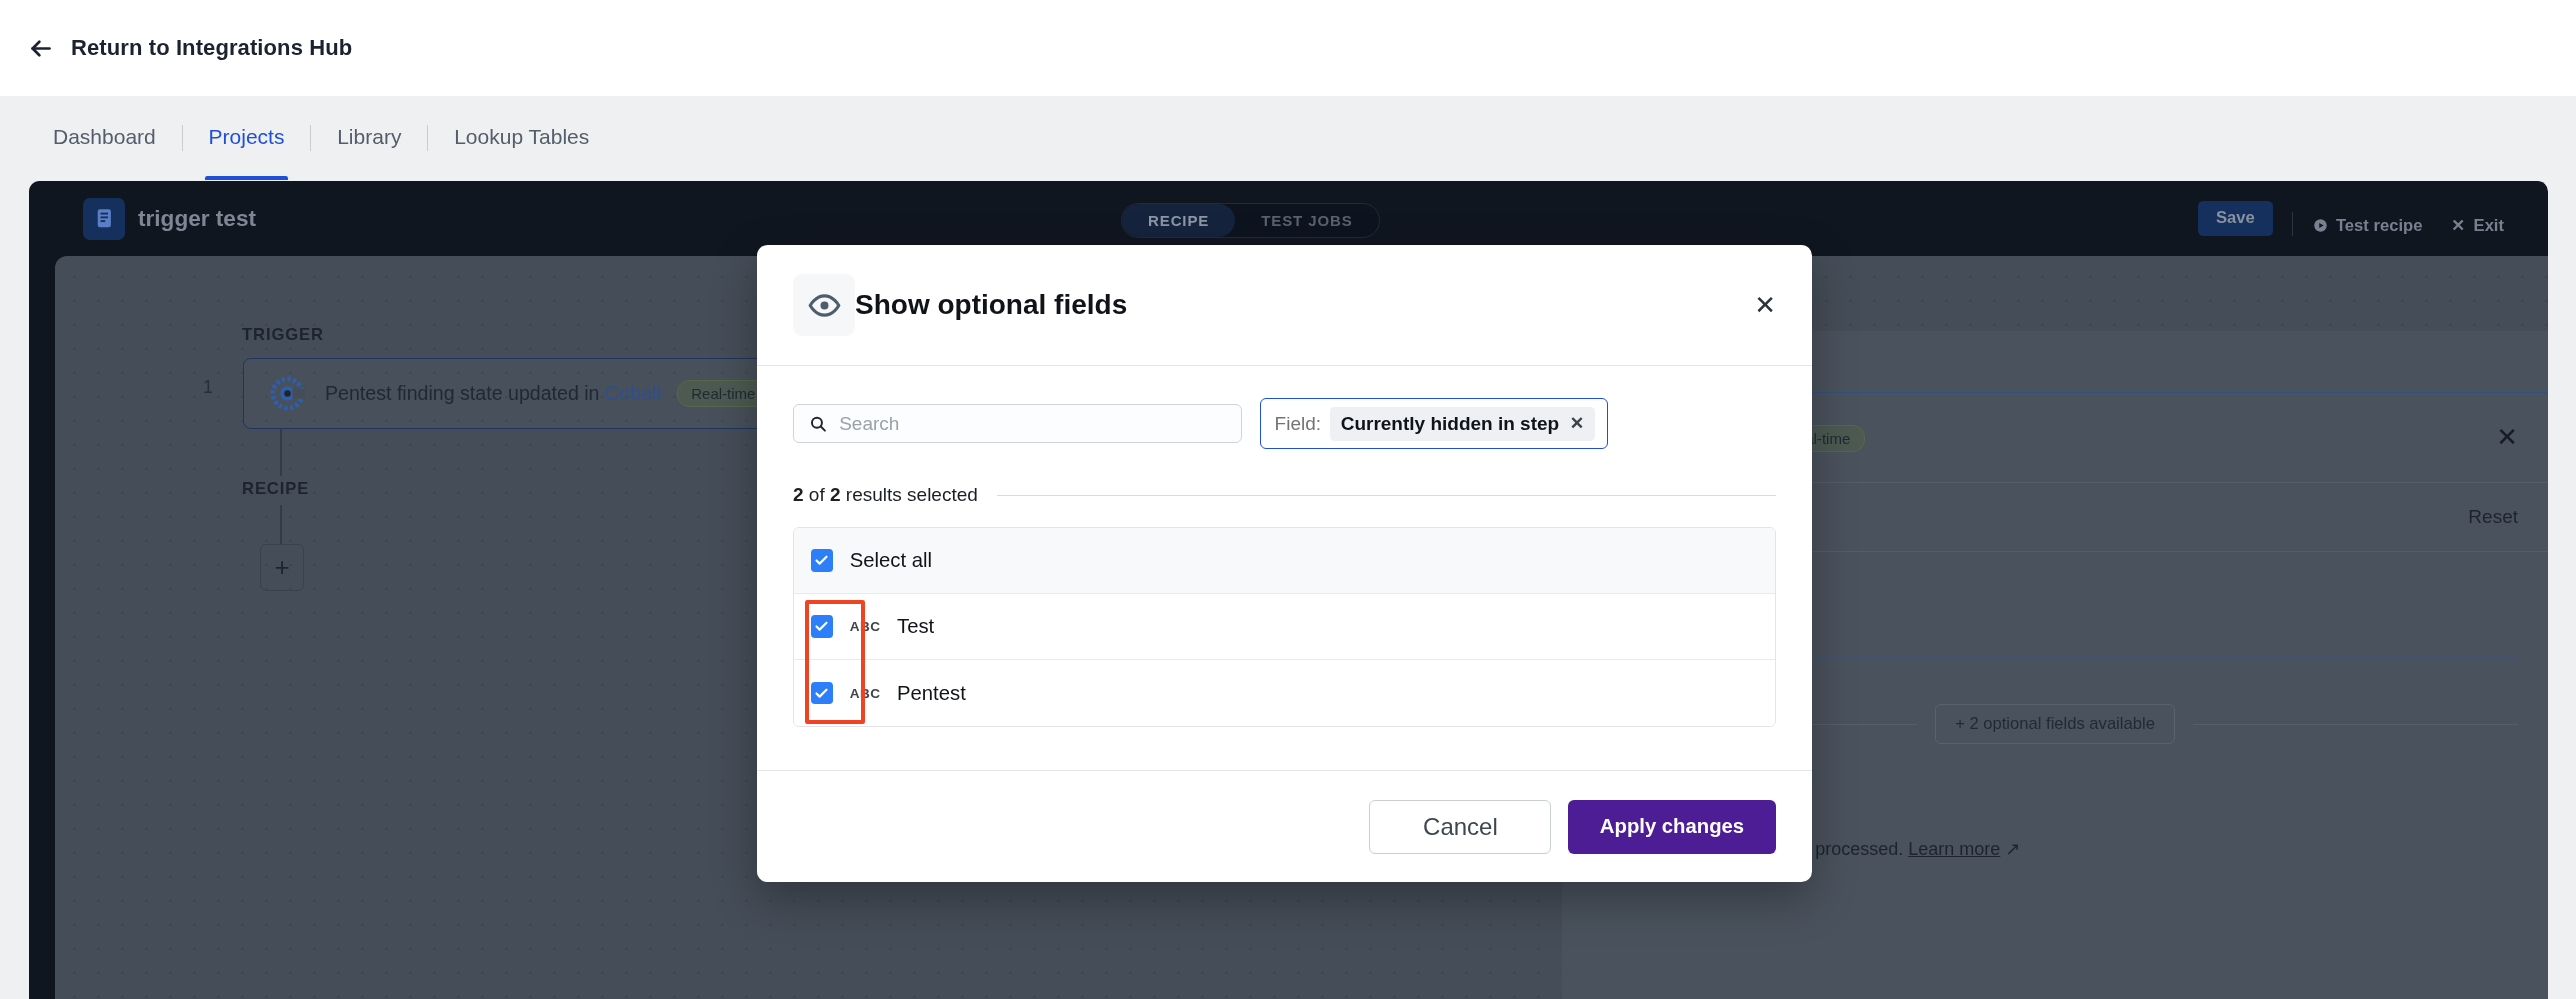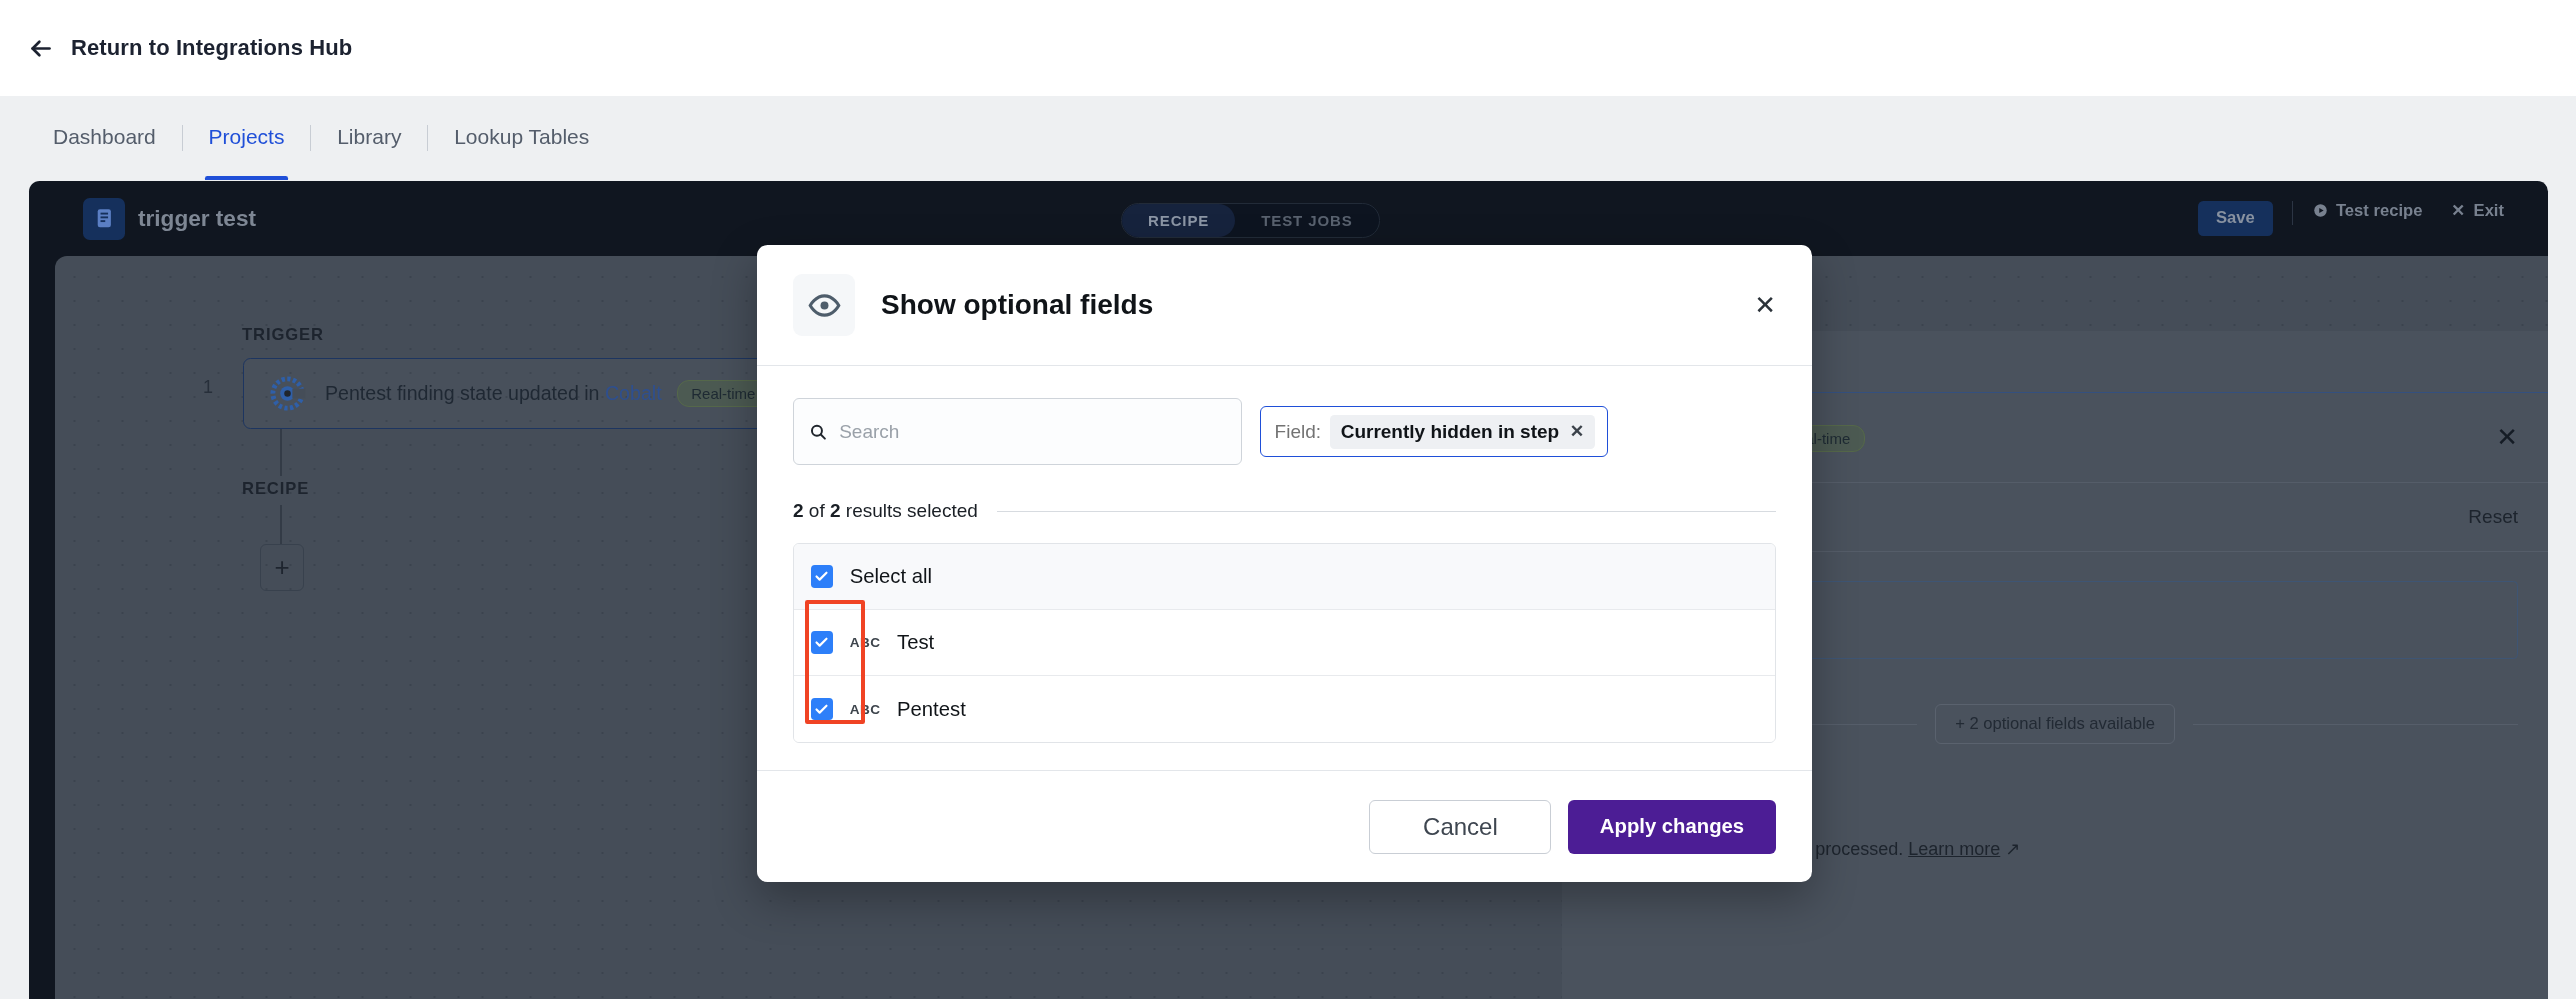--- a/index.html
+++ b/index.html
@@ -72,21 +72,21 @@
   }
   .seg {
     font-size: 15px; font-weight: bold; letter-spacing: 0.9px;
     color: #59626f; padding: 0 26px; height: 33px; line-height: 33px;
     border-radius: 16.6px; cursor: pointer; white-space: nowrap;
   }
   .seg.active { background: #16233d; color: #8c96a5; }
 
   .top-actions {
     position: absolute; right: 44px; top: 200px;
-    display: flex; align-items: flex-start; gap: 0px;
+    display: flex; align-items: flex-end; gap: 0px;
   }
   .save-btn {
     background: #15305c; color: #8791a0; font-size: 16.6px; font-weight: bold;
     padding: 7.5px 18px; border-radius: 5.3px; cursor: pointer; white-space: nowrap;
   }
   .vbar { width: 0.8px; height: 24px; background: #2c3544; margin: 0 19.6px; }
   .top-act {
     display: flex; align-items: center; gap: 8.3px; font-size: 16.6px;
     font-weight: bold; color: #78818f; cursor: pointer; white-space: nowrap;
   }
@@ -207,30 +207,30 @@
   }
   .modal-head {
     height: 121px; display: flex; align-items: center; padding: 0 36px;
     border-bottom: 0.8px solid #e3e6ea; flex: 0 0 auto;
   }
   .eye-box {
     width: 62px; height: 62px; border-radius: 9px; background: #f5f7f9;
     display: flex; align-items: center; justify-content: center; flex: 0 0 auto;
   }
   .modal-title {
-    margin-left: 26px; font-size: 28px; font-weight: bold; color: #101418;
+    font-size: 28px; font-weight: bold; color: #101418;
     white-space: nowrap; flex: 1;
   }
   .modal-x { font-size: 26px; color: #2b3239; cursor: pointer; line-height: 1; }
 
   .modal-body { flex: 1; padding: 32px 36px 0 36px; }
 
   .filter-row { display: flex; align-items: center; gap: 18px; }
   .search-box {
-    width: 449px; height: 67px; border: 0.8px solid #cfd4da; border-radius: 6px;
+    width: 449px; height: 39px; border: 0.8px solid #cfd4da; border-radius: 6px;
     background: #fcfdfe; display: flex; align-items: center; padding: 0 15px; gap: 12px;
   }
   .search-input {
     border: 0; outline: 0; background: transparent; font-size: 19px;
     color: #101418; width: 100%; font-family: "Liberation Sans", sans-serif;
   }
   .search-input::placeholder { color: #9aa1a9; }
   .field-chip {
     height: 51px; border: 1.5px solid #1f4fd8; border-radius: 6px;
     display: flex; align-items: center; padding: 0 12px 0 13.6px; gap: 9px;

